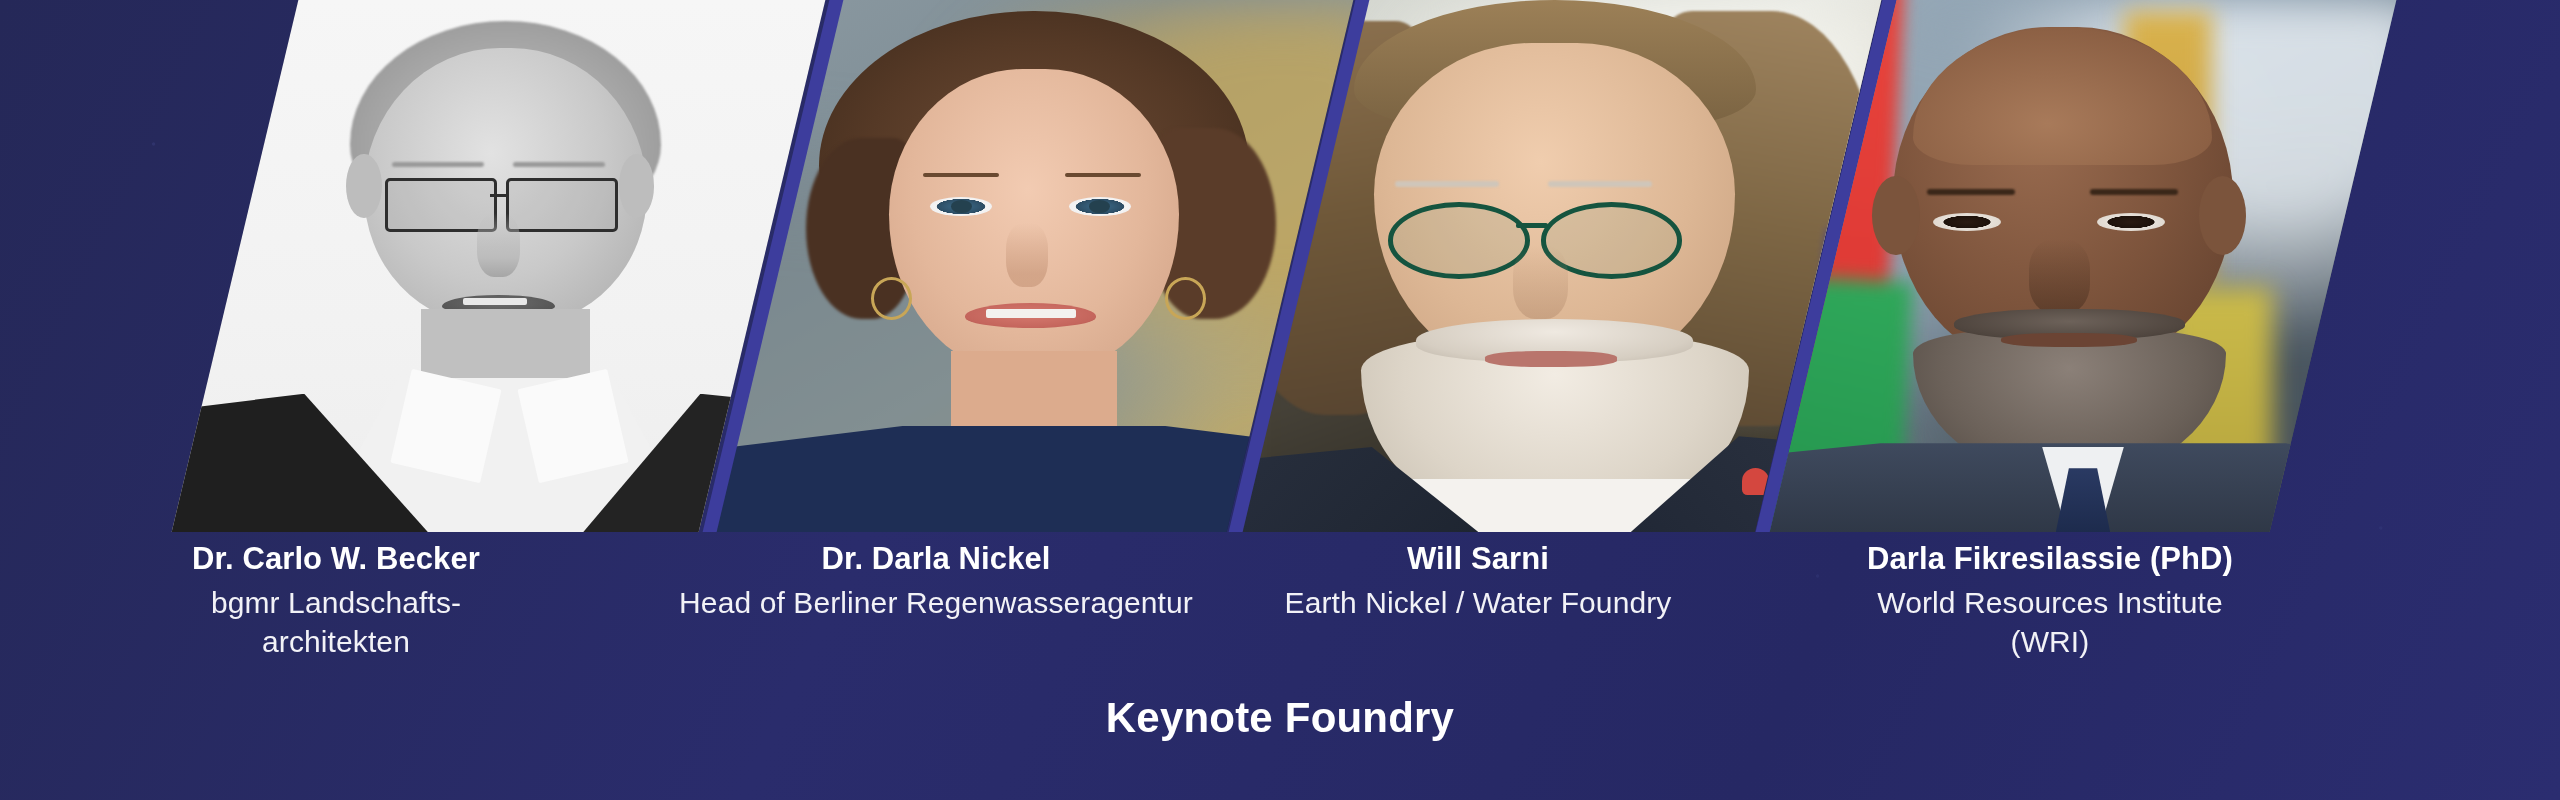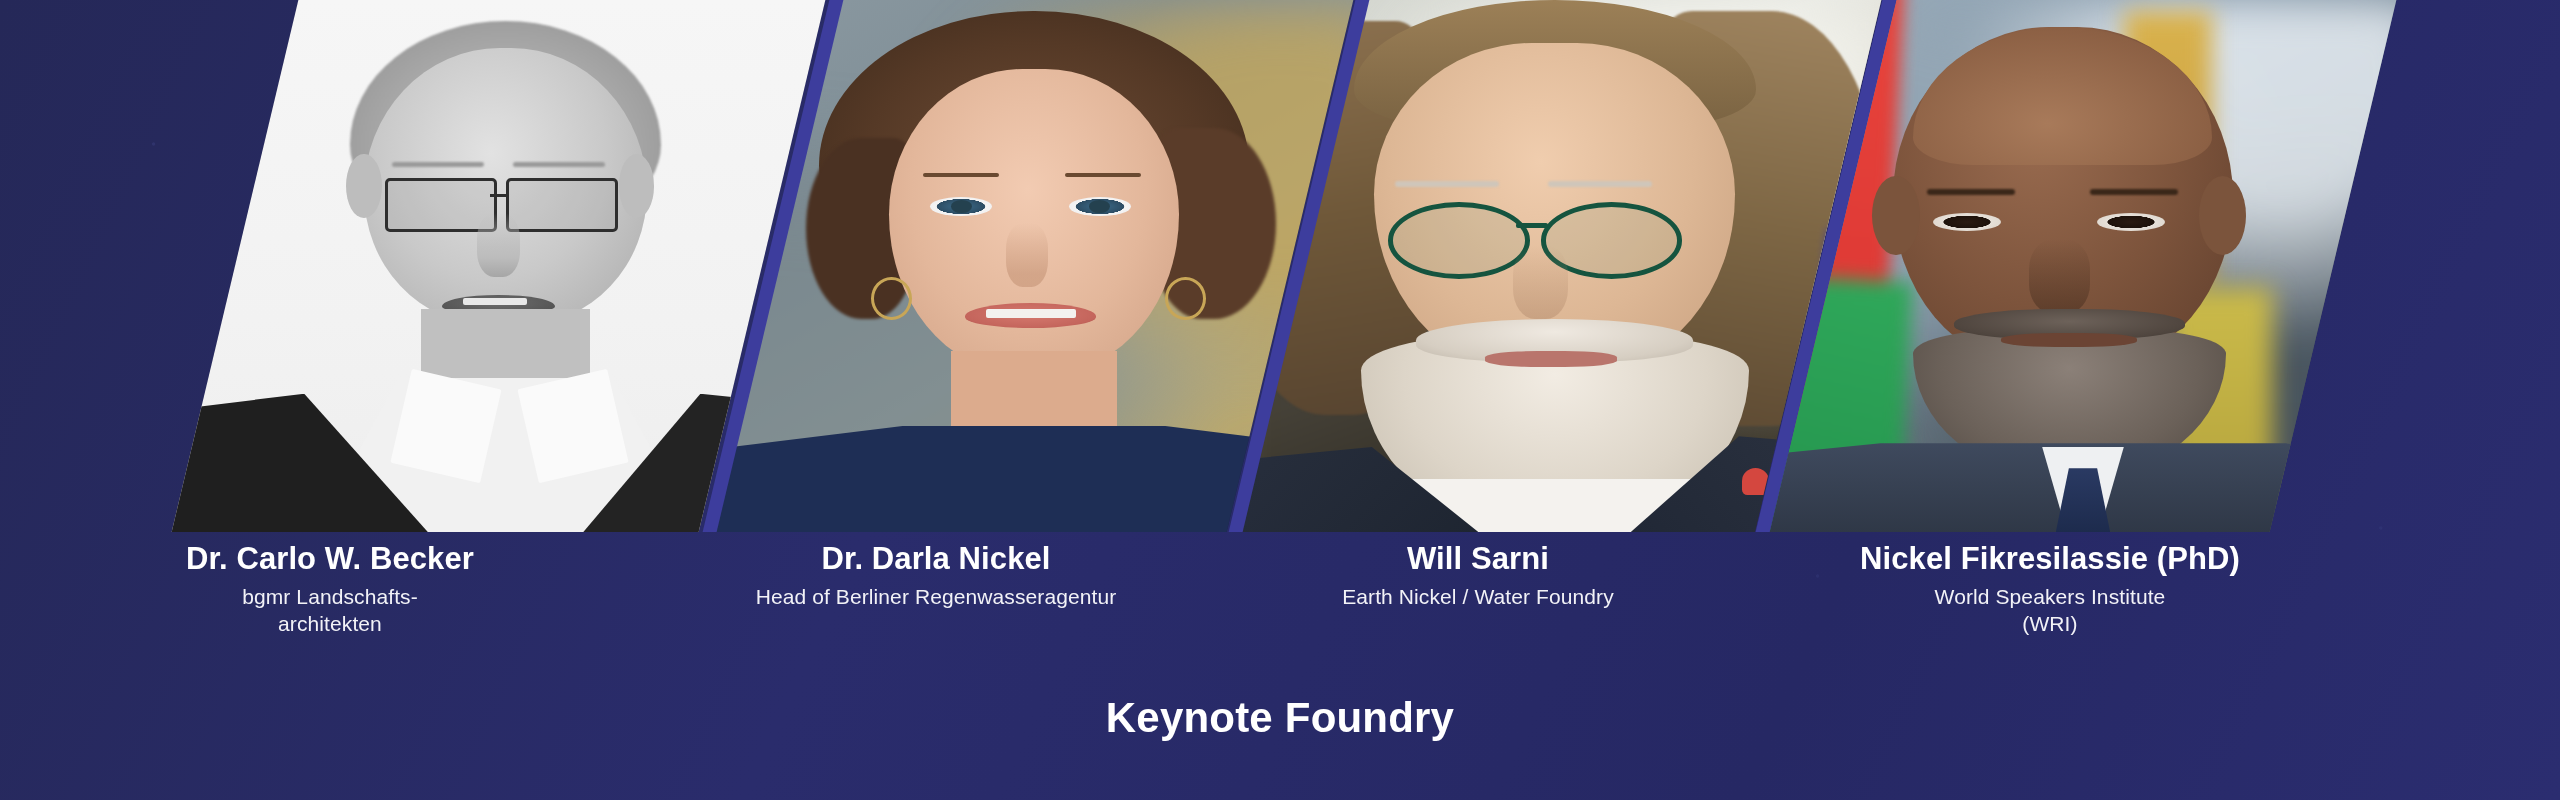--- a/index.html
+++ b/index.html
@@ -239,24 +239,24 @@
   .d2{left:1292px;}
   .d3{left:1819px;}
 
   
   .captions{position:absolute;left:0;top:540px;width:2560px;height:260px;}
   .cap{position:absolute;top:0;text-align:center;}
   .cap .name{
     font-size:31px;font-weight:700;color:#ffffff;line-height:1.22;letter-spacing:.1px;
   }
   .cap .role{
-    font-size:21px;font-weight:400;color:#f2f2f7;line-height:1.3;margin-top:5px;
+    font-size:30px;font-weight:400;color:#f2f2f7;line-height:1.3;margin-top:5px;
     letter-spacing:.1px;
   }
-  .c1{left:90px;width:480px;}
+  .c1{left:96px;width:480px;}
   .c2{left:626px;width:620px;}
   .c3{left:1218px;width:520px;}
   .c4{left:1790px;width:520px;}
 
   .keynote-title{
     position:absolute;left:0;top:694px;width:2560px;text-align:center;
     font-size:42px;font-weight:700;color:#ffffff;letter-spacing:.2px;
   }
 </style>
 </head>
@@ -395,21 +395,21 @@
   </div>
 
   <div class="cap c3">
     <div class="name">Will Sarni</div>
     <div class="role">
       <span>Earth Nickel / Water Foundry</span>
     </div>
   </div>
 
   <div class="cap c4">
-    <div class="name">Nickel Fikresilassie (PhD)</div>
+    <div class="name">Darla Fikresilassie (PhD)</div>
     <div class="role">
-      <span>World Speakers Institute</span><br>
+      <span>World Resources Institute</span><br>
       <span>(WRI)</span>
     </div>
   </div>
 </div>
 
 <div class="keynote-title">Keynote Foundry</div>
 
 </body></html>

